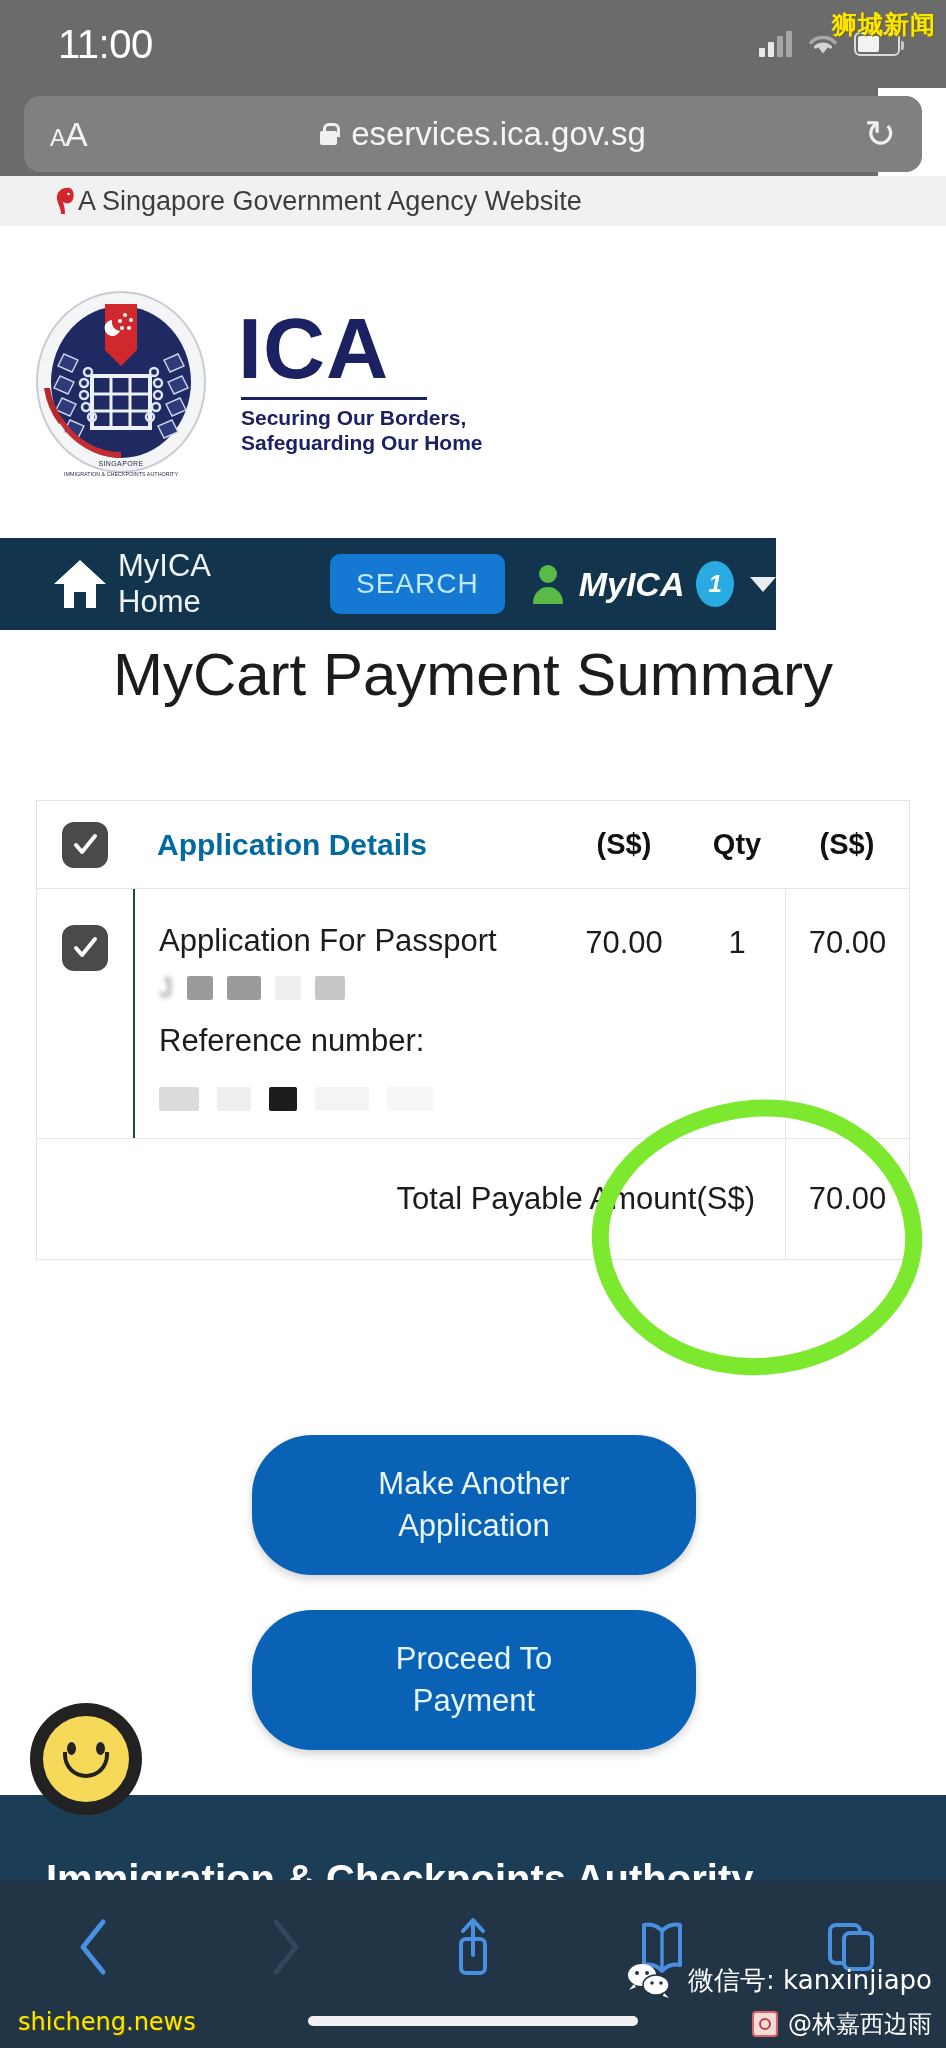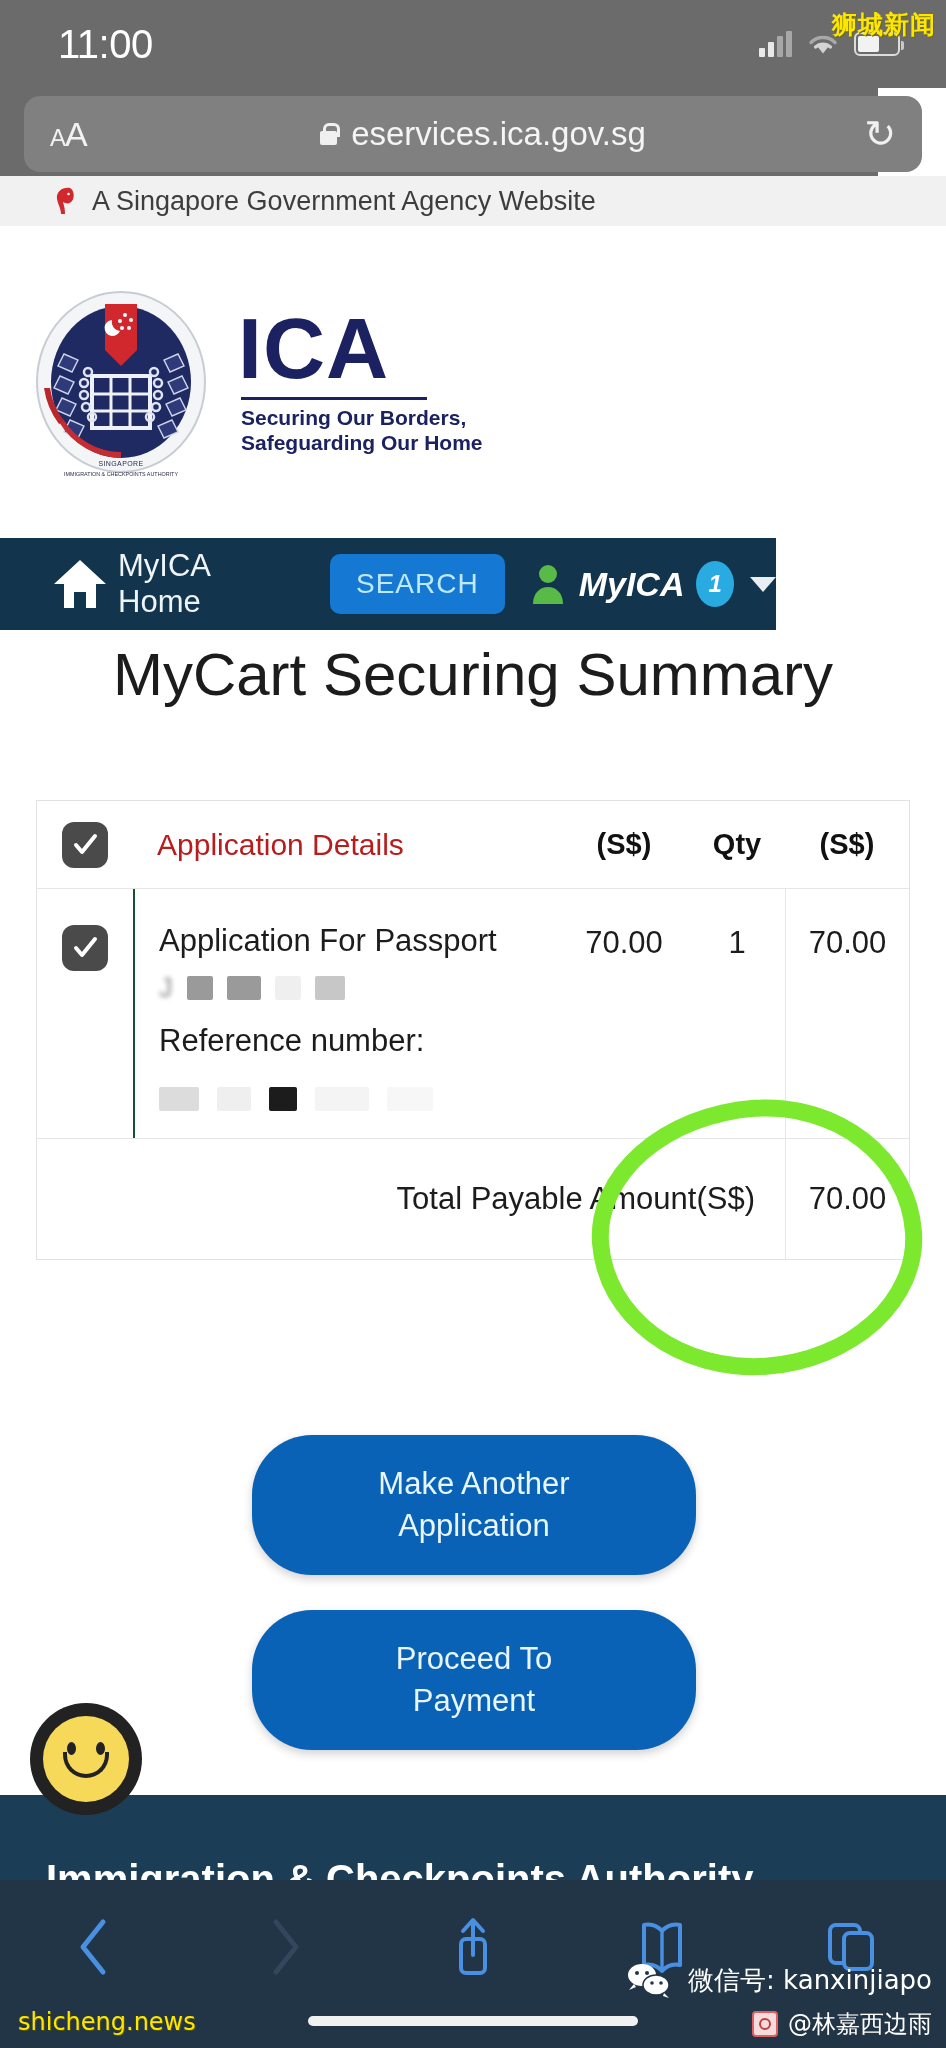--- a/index.html
+++ b/index.html
@@ -59,21 +59,21 @@
   .lock::before { content:""; position:absolute; left:3px; top:0; width:11px; height:11px;
     border: 3px solid #f0f0f0; border-bottom: none; border-radius: 6px 6px 0 0; }
   .lock::after { content:""; position:absolute; left:0; top:8px; width:17px; height:14px;
     background:#f0f0f0; border-radius:2px;}
   .url-text { color: #f5f5f5; font-size: 33px; letter-spacing: 0; }
   .reload { width: 60px; text-align: right; color: #f0f0f0; font-size: 38px; line-height: 1; }
 
   
   .gov-banner {
     position: absolute; left: 0; top: 176px; width: 946px; height: 50px;
-    background: #f1f1f1; display: flex; align-items: center; padding-left: 52px; gap: 14px;
+    background: #f1f1f1; display: flex; align-items: center; padding-left: 52px; 
   }
   .merlion { width: 26px; height: 30px; position: relative; }
   .merlion svg { display:block; }
   .gov-text { font-size: 27px; color: #3d3d3d; }
 
   
   .logo-row { position: absolute; left: 0; top: 226px; width: 946px; height: 312px; background:#fff;
     display:flex; align-items:center; padding-left: 26px; gap: 22px; }
   .crest { width: 190px; height: 196px; position: relative; }
   .ica-word { display:flex; flex-direction: column; justify-content:center; }
@@ -119,21 +119,21 @@
   .cb {
     width: 46px; height: 46px; border-radius: 12px; background:#4a4a4a;
     display:flex; align-items:center; justify-content:center; flex: none;
   }
   .cb svg { display:block; }
   .col-chk { width: 96px; display:flex; justify-content:center; flex: none;}
   .col-desc { flex: 1; padding-left: 24px; }
   .col-price { width: 130px; text-align:center; flex:none;}
   .col-qty { width: 96px; text-align:center; flex:none;}
   .col-total { width: 124px; text-align:center; flex:none;}
-  .cart-head .col-desc { font-size: 30px; font-weight: normal; color:#b91c1c; }
+  .cart-head .col-desc { font-size: 30px; font-weight: bold; color:#0369a1; }
   .cart-head .col-price,
   .cart-head .col-qty,
   .cart-head .col-total { font-size: 29px; font-weight: bold; color:#111;}
 
   .cart-row { display:flex; min-height: 250px; border-bottom:1px solid #e6e6e6; }
   .cart-row .col-chk { padding-top: 36px; align-items:flex-start;}
   .row-body { flex:1; display:flex; border-left:2px solid #14532d; }
   .row-main { flex:1; padding: 34px 0 20px 24px; }
   .row-title { font-size: 31px; color:#1c1c1c; }
   .redact-line { display:flex; align-items:center; gap: 14px; margin-top: 16px; height: 26px;}
@@ -330,21 +330,21 @@
       <svg width="34" height="40" viewBox="0 0 34 40">
         <circle cx="17" cy="10" r="9" fill="#5aba47"></circle>
         <path d="M2 40 c0-11 7-17 15-17 s15 6 15 17z" fill="#5aba47"></path>
       </svg>
     </span>
     <span class="myica">MyICA</span>
     <span class="badge">1</span>
     <span class="caret"></span>
   </div>
 
-  <div class="page-title">MyCart Securing Summary</div>
+  <div class="page-title">MyCart Payment Summary</div>
 
   <div class="cart">
 
     <div class="cart-head">
       <div class="col-chk">
         <span class="cb">
           <svg width="30" height="30" viewBox="0 0 30 30">
             <path d="M6 15 l6 7 L25 6" stroke="#fff" stroke-width="4" fill="none" stroke-linecap="round" stroke-linejoin="round"></path>
           </svg>
         </span>

